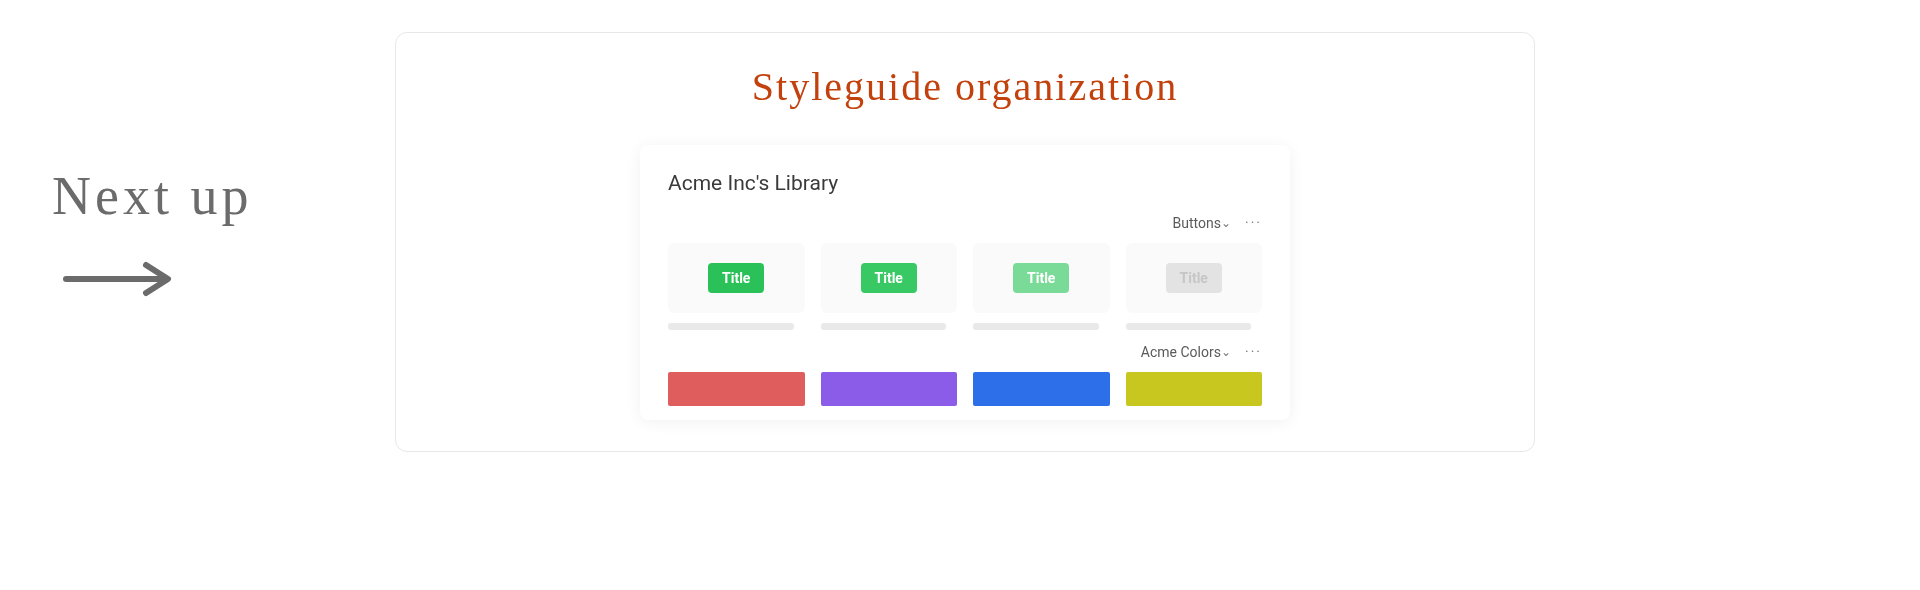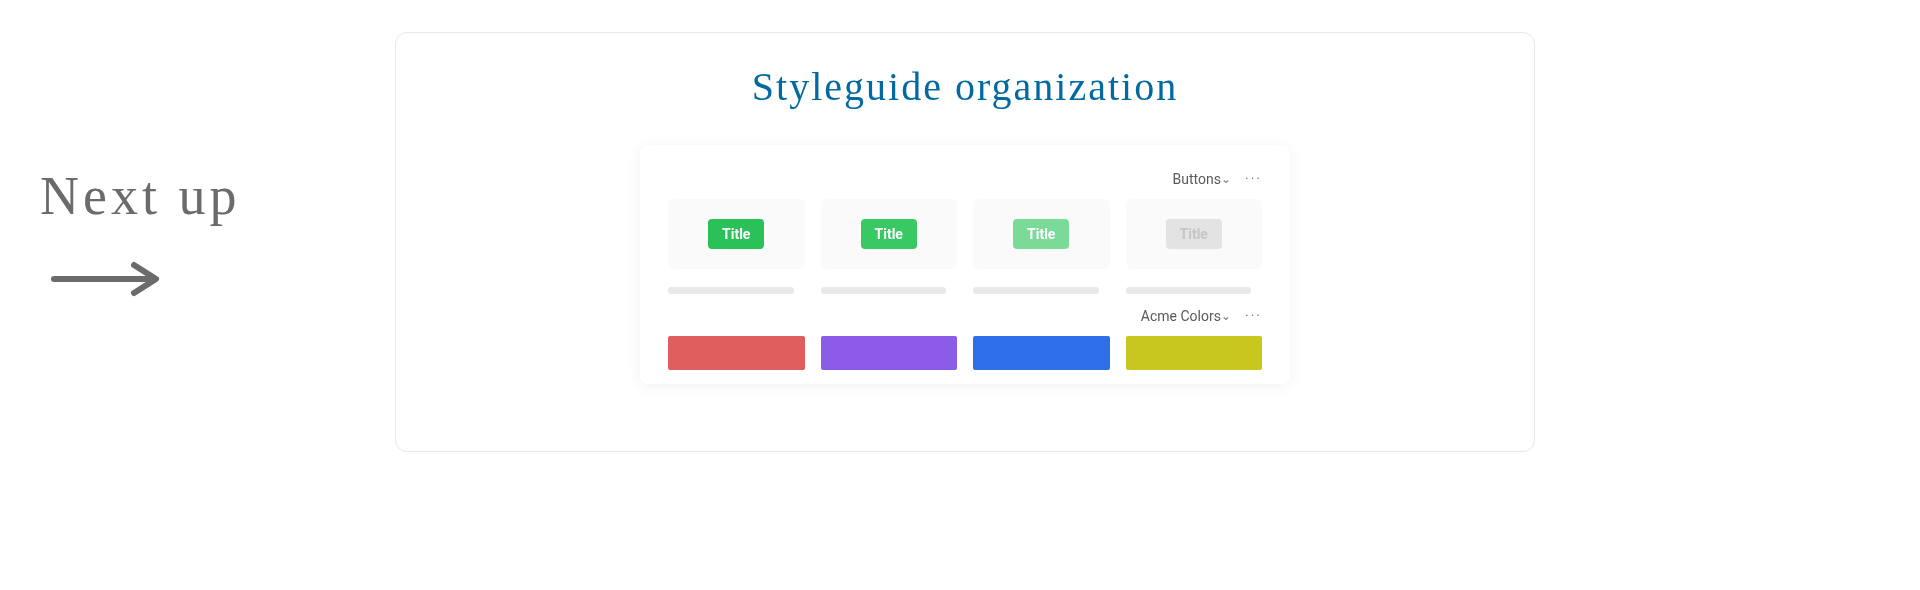--- a/index.html
+++ b/index.html
@@ -10,21 +10,21 @@
     body {
       font-family: -apple-system, BlinkMacSystemFont, "Segoe UI", Roboto, sans-serif;
       background: #ffffff;
       width: 1920px;
       height: 590px;
       position: relative;
       overflow: hidden;
     }
     .left-annotation {
       position: absolute;
-      left: 40px;
+      left: 52px;
       top: 165px;
       display: flex;
       flex-direction: column;
       gap: 30px;
       color: #6b6b6b;
     }
     .next-up-text {
       font-family: "Comic Sans MS", "Marker Felt", cursive;
       font-size: 54px;
       font-weight: 400;
@@ -53,21 +53,21 @@
       display: flex;
       flex-direction: column;
       align-items: center;
       padding-top: 30px;
       overflow: hidden;
     }
     .card-title {
       font-family: "Comic Sans MS", "Marker Felt", cursive;
       font-size: 40px;
       font-weight: 400;
-      color: #0369a1;
+      color: #c2410c;
       letter-spacing: 2px;
       margin-bottom: 35px;
     }
     .library-panel {
       width: 650px;
       background: #ffffff;
       border-radius: 8px;
       box-shadow: 0 2px 16px rgba(0,0,0,0.06);
       padding: 26px 28px 0 28px;
     }
@@ -107,21 +107,21 @@
       line-height: 1;
     }
     .thumb-row {
       display: flex;
       gap: 16px;
     }
     .thumb-item {
       flex: 1;
       display: flex;
       flex-direction: column;
-      gap: 18px;
+      gap: 10px;
     }
     .thumb-preview {
       height: 70px;
       background: #fafafa;
       border-radius: 6px;
       display: flex;
       align-items: center;
       justify-content: center;
     }
     .btn-sample {
@@ -164,20 +164,21 @@
     <svg width="120" height="44" viewBox="0 0 120 44">
       <path d="M6 22 L104 22 M86 8 L108 22 L86 36"></path>
     </svg>
   </div>
 </div>
 
 <div class="main-card">
   <div class="card-title">Styleguide organization</div>
 
   <div class="library-panel">
+    <div class="library-title">Acme Inc's Library</div>
 
     <div class="section">
       <div class="section-header">
         <div class="section-name">Buttons</div>
         <div class="section-controls">
           <span class="chevron-icon">⌄</span>
           <span class="more-icon">···</span>
         </div>
       </div>
       <div class="thumb-row">

